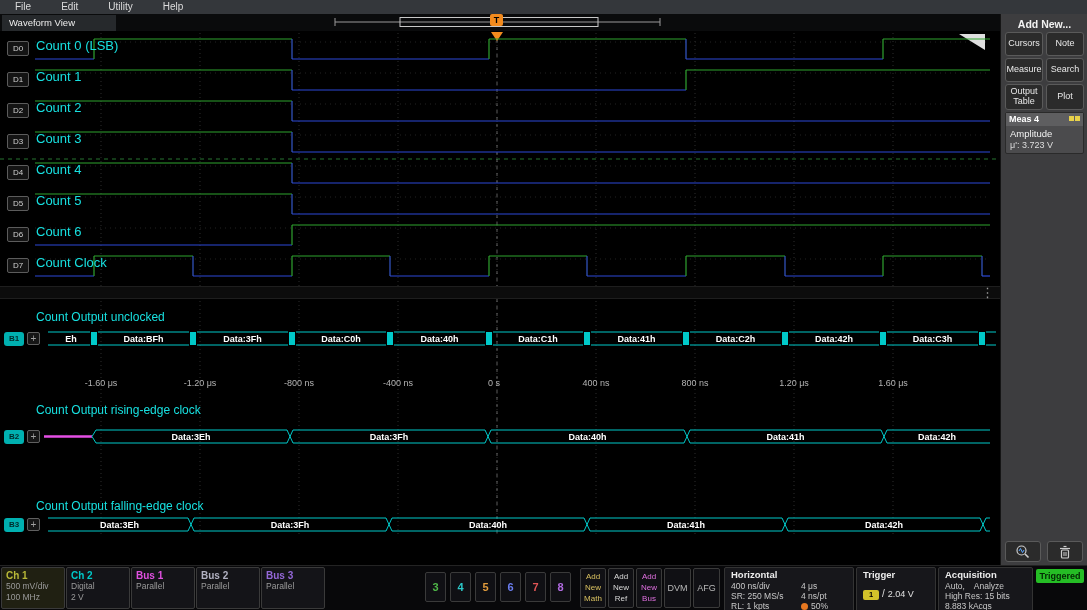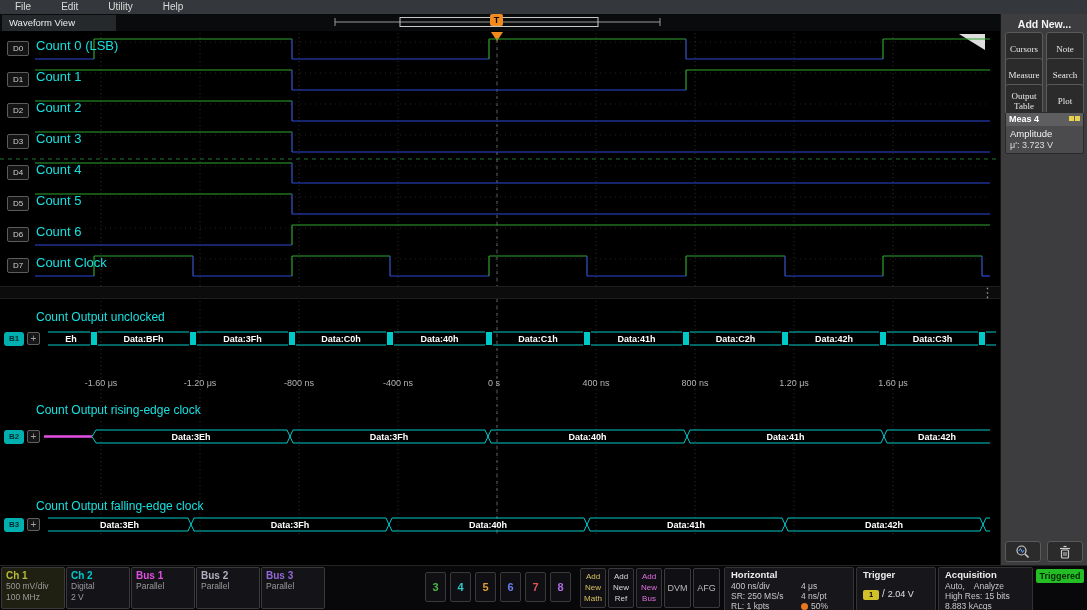--- a/index.html
+++ b/index.html
@@ -41,21 +41,21 @@
               border-top:1px solid #1e1e1e; border-bottom:1px solid #1e1e1e; }
   #splitter .dots { position:absolute; right:6px; top:-2px; color:#9a9a9a; font-size:13px; letter-spacing:0; }
 
   
   #right-panel { position:absolute; left:1000px; top:14px; width:87px; height:551px; background:#3d3d3f;
                  border-left:1px solid #151515; }
   .rp-title { position:absolute; left:0; top:4px; width:87px; text-align:center; color:#f2f2f2;
               font-size:10.5px; font-weight:bold; }
   .rp-btn { position:absolute; background:#2b2b2b; border:1px solid #5a5a5a; border-radius:3px;
             color:#e8e8e8; font-size:9px; text-align:center; display:flex; align-items:center;
-            justify-content:center; line-height:1.1; padding:17px;font-family:Liberation Serif, serif; }
+            justify-content:center; line-height:1.1; padding:11px; }
   #meas-badge { position:absolute; left:4px; top:98px; width:79px; height:42px; background:#4b4b4d;
                 border:1px solid #2a2a2a; border-radius:2px; }
   .meas-head { height:13px; background:#5e5e60; color:#fff; font-size:9px; font-weight:bold;
                padding:1px 3px; position:relative; }
   .meas-ind { position:absolute; right:3px; top:3px; display:flex; gap:1px; }
   .meas-ind i { display:block; width:5px; height:5px; background:#e8d24a; }
   .meas-body { padding:2px 4px; color:#f2f2f2; font-size:9.5px; line-height:1.25; }
   .meas-body .v { color:#dedede; font-size:9px; }
   .rp-bottom { position:absolute; left:4px; top:527px; width:79px; display:flex; gap:6px; }
   .rp-btn-sm { width:36px; height:21px; background:#2b2b2b; border:1px solid #5a5a5a; border-radius:3px;

